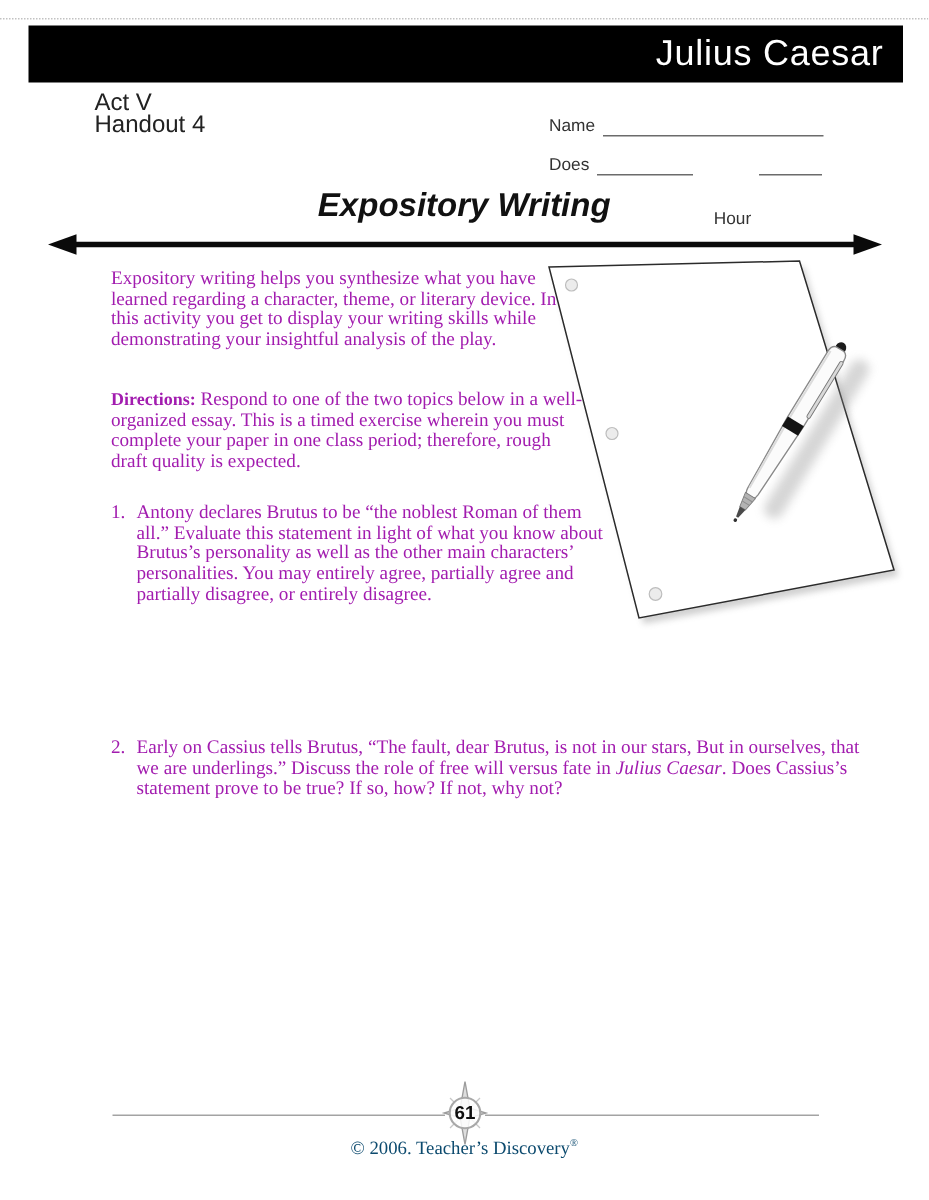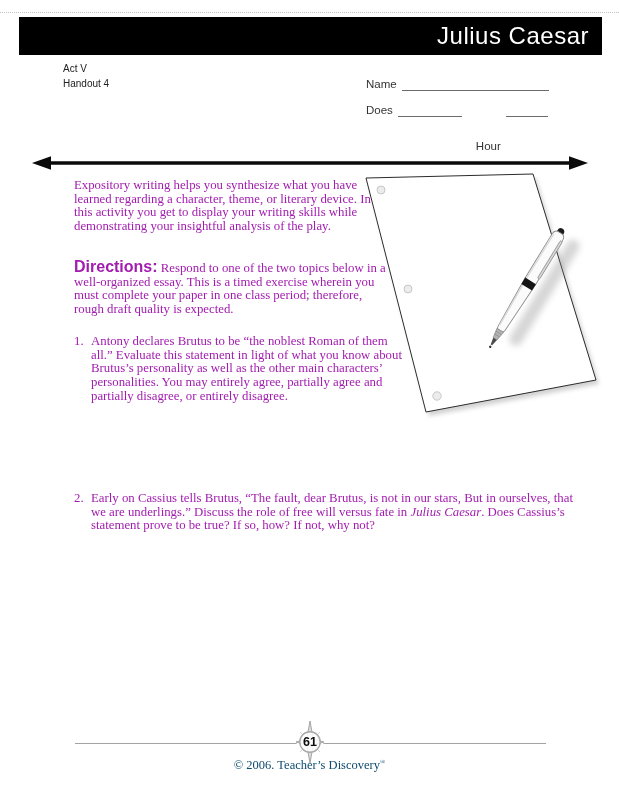--- a/index.html
+++ b/index.html
@@ -31,21 +31,21 @@
   .header-bar .title-text {
     font-family: "Liberation Sans", sans-serif;
     font-size: 24px;
     color: #ffffff;
     letter-spacing: 0.5px;
   }
   .doc-meta {
     position: absolute;
     left: 63px; top: 61px;
     font-family: "Liberation Sans", sans-serif;
-    font-size: 10px;
+    font-size: 16px;
     line-height: 15px;
     color: #222;
   }
   .fields {
     position: absolute;
     left: 366px; top: 78px;
     width: 183px;
     font-family: "Liberation Sans", sans-serif;
     font-size: 11.5px;
     color: #333;
@@ -71,23 +71,23 @@
   .arrow-divider { position: absolute; left: 30px; top: 153px; }
   .body-text {
     font-size: 12.8px;
     line-height: 13.7px;
     color: #a21caf;
     text-align: left;
   }
   .intro-para { position: absolute; left: 74px; top: 179px; width: 306px; }
   .directions-para { position: absolute; left: 74px; top: 260px; width: 318px; }
   .directions-label {
-    font-family: Liberation Sans, sans-serif;
+    font-family: Liberation Serif, serif;
     font-weight: bold;
-    font-size: 16px;
+    font-size: 12px;
   }
   .essay-item { position: absolute; }
   .essay-item .item-body { position: relative; padding-left: 17px; }
   .essay-item .item-number { position: absolute; left: 0; top: 0; }
   .item-1 { left: 74px; top: 335px; width: 337px; }
   .item-2 { left: 74px; top: 492px; width: 514px; }
   .italic-title { font-style: italic; }
   .illustration { position: absolute; left: 345px; top: 165px; }
   .footer-rule {
     position: absolute;
@@ -128,20 +128,21 @@
       <span class="blank-line line-grow"></span>
     </div>
     <div class="field-row">
       <span class="field-label">Does</span>
       <span class="blank-line line-date"></span>
       <span class="field-label hour-label">Hour</span>
       <span class="blank-line line-hour"></span>
     </div>
   </div>
 
+  <h1 class="main-title">Expository Writing</h1>
 
   <svg class="arrow-divider" width="560" height="20" viewBox="0 0 560 20">
     <line x1="16" y1="10" x2="544" y2="10" stroke="#0a0a0a" stroke-width="3.6"></line>
     <polygon points="2,10 21,3.2 21,16.8" fill="#0a0a0a"></polygon>
     <polygon points="558,10 539,3.2 539,16.8" fill="#0a0a0a"></polygon>
   </svg>
 
   <p class="body-text intro-para">Expository writing helps you synthesize what you have learned regarding a character, theme, or literary device. In this activity you get to display your writing skills while demonstrating your insightful analysis of the play.</p>
 
   <p class="body-text directions-para"><span class="directions-label">Directions:</span><span> Respond to one of the two topics below in a well-organized essay. This is a timed exercise wherein you must complete your paper in one class period; therefore, rough draft quality is expected.</span></p>

